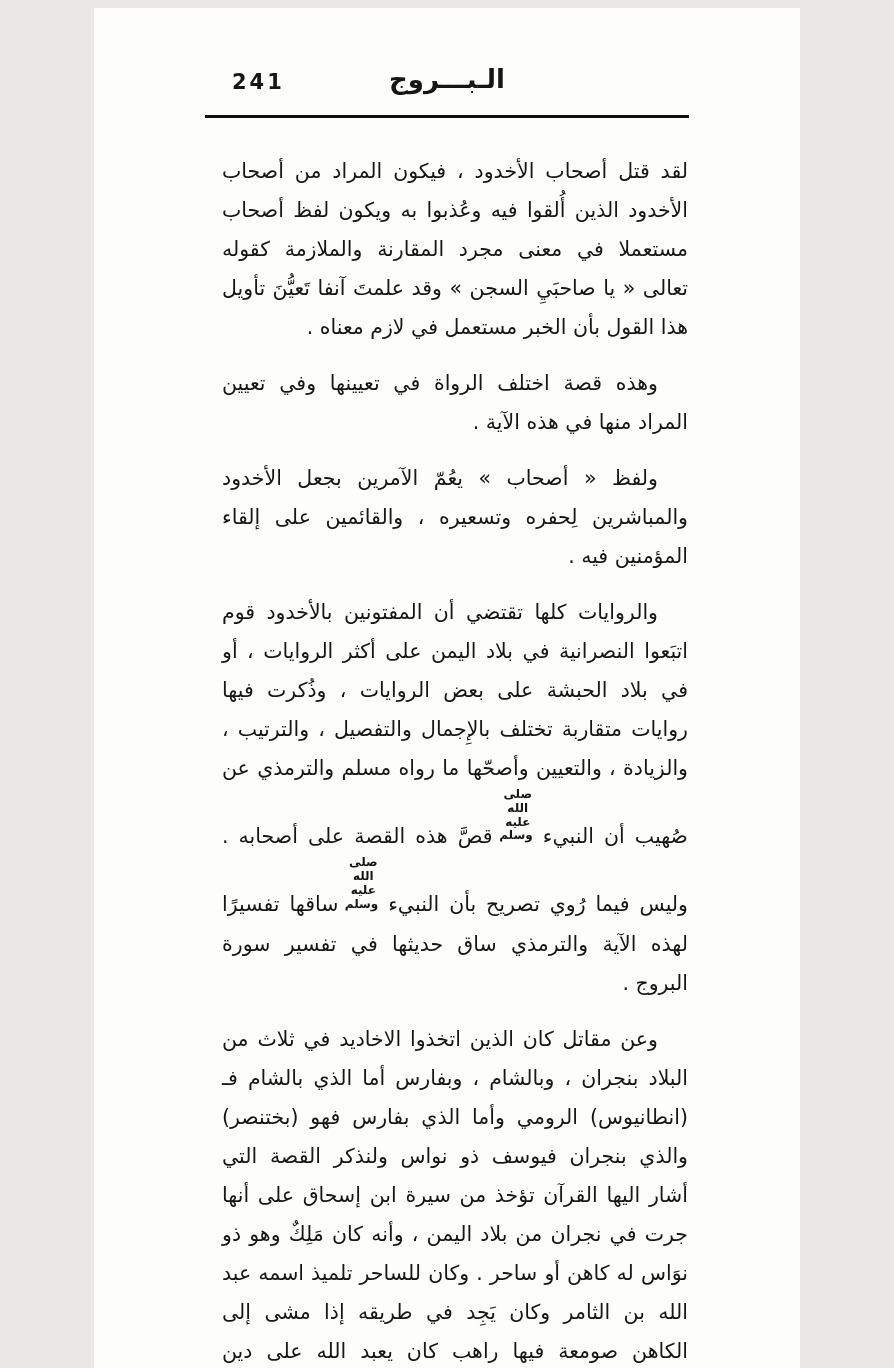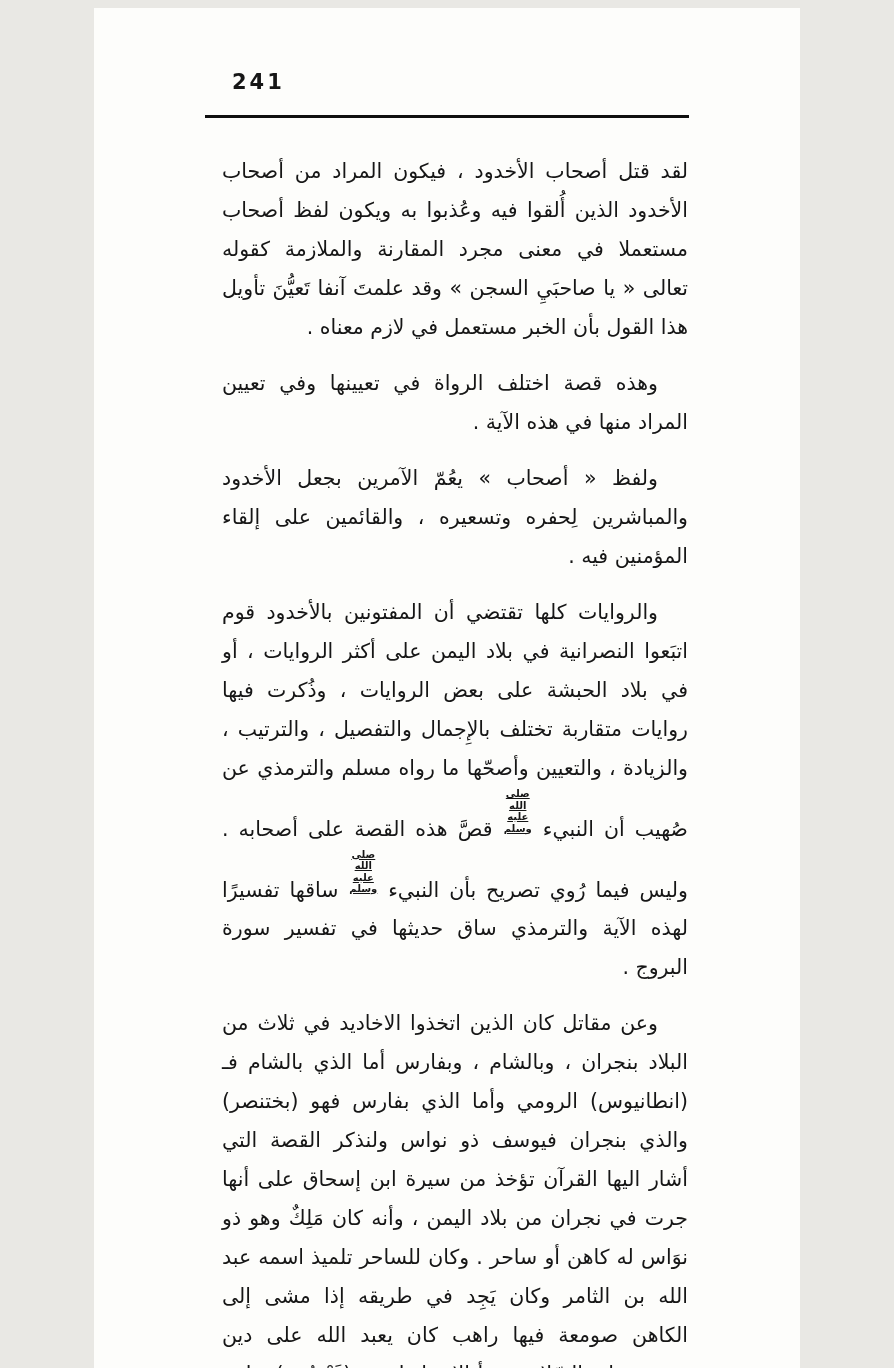--- a/index.html
+++ b/index.html
@@ -21,32 +21,33 @@
     position:absolute;top:107px;left:111px;right:111px;height:3px;
     background:#0f0f0f;
   }
   .page-body{
     position:absolute;top:144px;left:128px;right:112px;
     text-align:justify;font-size:20.5px;line-height:39px;
   }
   p.para{margin:0 0 17px 0;padding:0;}
   p.para.indent{text-indent:30px;}
   .honorific{
-    display:inline-block;width:30px;font-size:10px;line-height:1.15;
+    display:inline-block;width:30px;font-size:12px;line-height:1.15;
     text-align:center;vertical-align:4px;font-weight:bold;
-    text-indent:0;white-space:normal;text-decoration:underline;
+    text-indent:0;white-space:normal;
   }
 </style>
 </head>
 <body>
 
 <div class="page">
 
   <header class="page-header">
     <span class="page-number">241</span>
+    <span class="page-title">الـبـــروج</span>
   </header>
 
   <div class="header-rule"></div>
 
   <main class="page-body" id="page-body">
       <p class="para">لقد قتل أصحاب الأخدود ، فيكون المراد من أصحاب الأخدود الذين أُلقوا فيه وعُذبوا به ويكون لفظ أصحاب مستعملا في معنى مجرد المقارنة والملازمة كقوله تعالى « يا صاحبَيِ السجن » وقد علمتَ آنفا تَعيُّنَ تأويل هذا القول بأن الخبر مستعمل في لازم معناه .</p>
       <p class="para indent">وهذه قصة اختلف الرواة في تعيينها وفي تعيين المراد منها في هذه الآية .</p>
       <p class="para indent">ولفظ « أصحاب » يعُمّ الآمرين بجعل الأخدود والمباشرين لِحفره وتسعيره ، والقائمين على إلقاء المؤمنين فيه .</p>
       <p class="para indent">والروايات كلها تقتضي أن المفتونين بالأخدود قوم اتبَعوا النصرانية في بلاد اليمن على أكثر الروايات ، أو في بلاد الحبشة على بعض الروايات ، وذُكرت فيها روايات متقاربة تختلف بالإِجمال والتفصيل ، والترتيب ، والزيادة ، والتعيين وأصحّها ما رواه مسلم والترمذي عن صُهيب أن النبيء <span class="honorific">صلى الله عليه وسلم</span> قصَّ هذه القصة على أصحابه . وليس فيما رُوي تصريح بأن النبيء <span class="honorific">صلى الله عليه وسلم</span> ساقها تفسيرًا لهذه الآية والترمذي ساق حديثها في تفسير سورة البروج .</p>
       <p class="para indent">وعن مقاتل كان الذين اتخذوا الاخاديد في ثلاث من البلاد بنجران ، وبالشام ، وبفارس أما الذي بالشام فـ (انطانيوس) الرومي وأما الذي بفارس فهو (بختنصر) والذي بنجران فيوسف ذو نواس ولنذكر القصة التي أشار اليها القرآن تؤخذ من سيرة ابن إسحاق على أنها جرت في نجران من بلاد اليمن ، وأنه كان مَلِكٌ وهو ذو نوَاس له كاهن أو ساحر . وكان للساحر تلميذ اسمه عبد الله بن الثامر وكان يَجِد في طريقه إذا مشى إلى الكاهن صومعة فيها راهب كان يعبد الله على دين عيسى عليه السّلام ويقرأ الانجيل اسمه (فَيْمِيُون) بفاء ، فتحتية ، فميم . فتحتية (وضبط في الطبعة الأوروبية من سيرة ابن اسحاق — التي يلوح أن أصلها المطبوعة عليه أصل صحيح ، بفتح فسكون فكسر فضم) قال السهيلي : ووقع للطبري بقاف عوض الفاء . وقد يحرف فيقال ميمون بميم في أوله وبتحتية واحدة ، أصله من غسان من الشام ثم سَاح فاستقر بنجران ، وكان منعزلًا عن الناس مختفيا في صومعته وظهرت لعبد الله في قومه كرامات . وكان كلما ظهرت له كرامة دعا من ظهرتْ لهم إلى أن يتبعوا النصرانية ، فكثر المتنصرون في نَجران وبلغ ذلك المَلِكَ ذَا</p>

